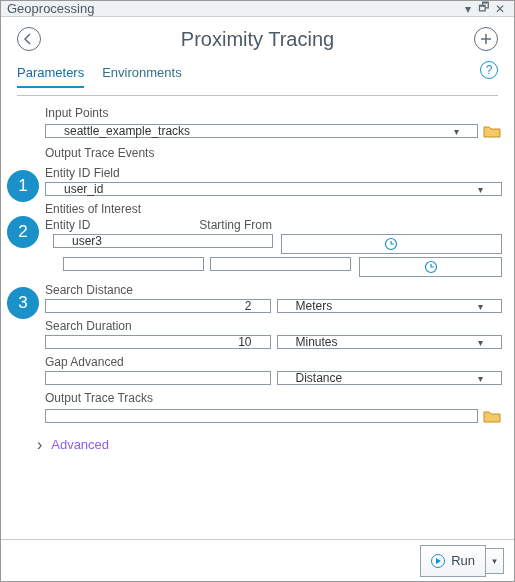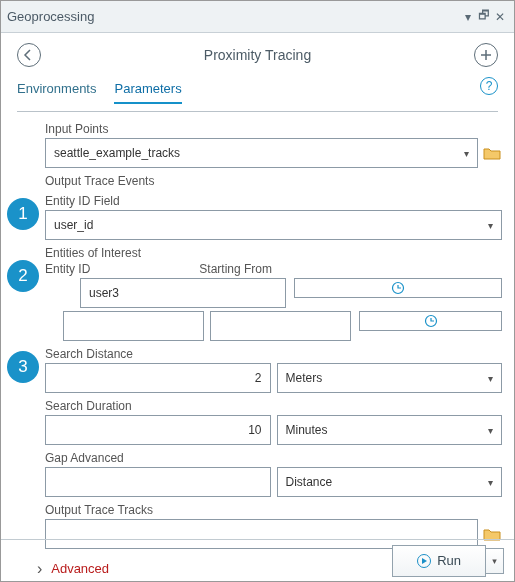--- a/index.html
+++ b/index.html
@@ -1,44 +1,44 @@
 <!DOCTYPE html>
 <html><head>
 <meta charset="utf-8">
 <style>
   * { box-sizing: border-box; font-family: "Segoe UI", Arial, sans-serif; }
   body { margin: 0; background: #fff; width: 515px; height: 582px; border: 1px solid #999; position: relative; }
-  .titlebar { background: #eef2f4; border-bottom: 1px solid #c8d0d6; height: 32px; display: flex; align-items: center; padding: 0 6px; font-size: 13px; color: #4b5a66; }
+  .titlebar { background: #eef2f4; border-bottom: 1px solid #c8d0d6; height: 16px; display: flex; align-items: center; padding: 0 6px; font-size: 13px; color: #4b5a66; }
   .titlebar-spacer { flex: 1; }
   .titlebar-icons { display: flex; gap: 0; align-items: center; }
   .tbi { width: 16px; height: 16px; display: flex; align-items: center; justify-content: center; color: #5a6a75; font-size: 12px; cursor: pointer; }
   .toolrow { display: flex; align-items: center; height: 44px; padding: 0 16px; }
   .back-btn, .plus-btn { width: 24px; height: 24px; border: 1.5px solid #5e6e79; border-radius: 50%; display: flex; align-items: center; justify-content: center; color: #5e6e79; cursor: pointer; background: #fff; }
-  .tool-title { flex: 1; text-align: center; font-size: 14px; color: #4c5b66; }
+  .tool-title { flex: 1; text-align: center; font-size: 20px; color: #4c5b66; }
   .tabs { display: flex; padding: 0 16px; gap: 18px; border-bottom: 1px solid transparent; position: relative; }
   .tab { font-size: 13px; color: #31708c; padding: 4px 0 6px 0; cursor: pointer; }
   .tab.active { color: #0f6ea6; border-bottom: 2px solid #1591c9; font-weight: 500; }
   .help { margin-left: auto; width: 18px; height: 18px; border: 1.5px solid #1a92c9; color: #1a92c9; border-radius: 50%; display: flex; align-items: center; justify-content: center; font-size: 12px; cursor: pointer; }
   .divider { border-bottom: 1px solid #b9c2c9; margin: 0 16px 10px 16px; padding-top: 6px;}
   .body { padding: 0 12px 0 8px; font-size: 12px; color: #333; }
   .field-block { margin: 0 0 6px 36px; }
   .field-label { font-size: 12px; color: #555; margin: 0 0 2px 0; }
   .row { display: flex; align-items: center; gap: 4px; }
-  .combo, .input { height: 30px; border: 1px solid #8c9aa6; background: #fff; padding: 0 8px; font-size: 12px; color: #333; }
+  .combo, .input { height: 14px; border: 1px solid #8c9aa6; background: #fff; padding: 0 18px; font-size: 12px; color: #333; }
   .combo { display: flex; align-items: center; flex: 1; position: relative; cursor: pointer; }
   .combo .caret { margin-left: auto; font-size: 10px; color: #555; }
   .input { flex: 1; outline: none; }
   .folder { width: 20px; height: 18px; display: flex; align-items: center; justify-content: center; cursor: pointer; }
   .clock { width: 20px; height: 20px; border: 1px solid #8c9aa6; display: flex; align-items: center; justify-content: center; cursor: pointer; margin-left: 2px;}
   .pair { display: flex; gap: 6px; }
   .pair > div { flex: 1; }
-  .adv { margin: 10px 0 0 28px; font-size: 13px; color: #b91c1c; cursor: pointer; }
+  .adv { margin: 10px 0 0 28px; font-size: 13px; color: #8b5cf6; cursor: pointer; }
   .adv::before { content: "›"; display: inline-block; transform: rotate(0deg); margin-right: 6px; font-size: 16px; color: #555; position: relative; top: 1px;}
   .footer { position: absolute; left: 0; right: 0; bottom: 0; border-top: 1px solid #c2cbd1; height: 42px; display: flex; align-items: center; justify-content: flex-end; padding: 0 10px; gap: 0; }
-  .run-btn { height: 32px; border: 1px solid #93a2ad; background: linear-gradient(#fff,#f1f4f6); display: flex; align-items: center; padding: 0 24px; font-size: 13px; color: #3a4a55; cursor: pointer; }
+  .run-btn { height: 32px; border: 1px solid #93a2ad; background: linear-gradient(#fff,#f1f4f6); display: flex; align-items: center; padding: 0 10px; font-size: 13px; color: #3a4a55; cursor: pointer; }
   .run-drop { height: 26px; width: 18px; border: 1px solid #93a2ad; border-left: none; background: linear-gradient(#fff,#f1f4f6); display: flex; align-items: center; justify-content: center; font-size: 9px; color: #555; cursor: pointer; }
   .play { width: 14px; height: 14px; border: 1.5px solid #1b8fc7; border-radius: 50%; margin-right: 6px; display: flex; align-items: center; justify-content: center; }
   .play::after { content: ""; border-left: 5px solid #1b8fc7; border-top: 3.5px solid transparent; border-bottom: 3.5px solid transparent; margin-left: 1px; }
   .bubble { position: absolute; left: -2px; width: 32px; height: 32px; border-radius: 50%; background: #1a92c9; color: #fff; font-size: 17px; display: flex; align-items: center; justify-content: center; font-weight: 500; box-shadow: 0 0 0 3px #fff; z-index: 10; }
   .rel { position: relative; }
   .numright { text-align: right; }
   svg { display: block; }
 </style>
 </head>
 <body>
@@ -61,22 +61,22 @@
   </div>
   <div class="tool-title">Proximity Tracing</div>
   <div class="plus-btn">
     <svg width="12" height="12" viewBox="0 0 12 12">
         <path d="M6 1 V11 M1 6 H11" stroke="#5e6e79" stroke-width="1.5"></path>
       </svg>
   </div>
 </div>
 
 <div class="tabs">
+  <div class="tab active">Parameters</div>
   <div class="tab">Environments</div>
-  <div class="tab active">Parameters</div>
   <div class="help">?</div>
 </div>
 <div class="divider"></div>
 
 <div class="body rel">
 
   <div class="field-block">
     <div class="field-label">Input Points</div>
     <div class="row">
       <div class="combo">
@@ -116,21 +116,21 @@
         <div>
           <div class="field-label">Entity ID</div>
         </div>
         <div>
           <div class="field-label">Starting From</div>
         </div>
         <div style="width:20px"></div>
       </div>
 
       <div class="pair indent-row" style="margin-bottom:3px">
-        <div style="margin-left:35px"><input class="input" style="width: 100%;" value="user3"></div>
+        <div style="margin-left:8px"><input class="input" style="width: 100%;" value="user3"></div>
         <div class="clock">
           <svg width="14" height="14" viewBox="0 0 14 14">
               <circle cx="7" cy="7" r="5.5" stroke="#1a92c9" fill="none" stroke-width="1.2"></circle>
               <path d="M7 4 V7 H10" stroke="#1a92c9" fill="none" stroke-width="1.2"></path>
             </svg>
         </div>
       </div>
 
       <div class="pair">
         <div style="margin-left:18px"><input class="input" style="width: 100%;" value=""></div>

